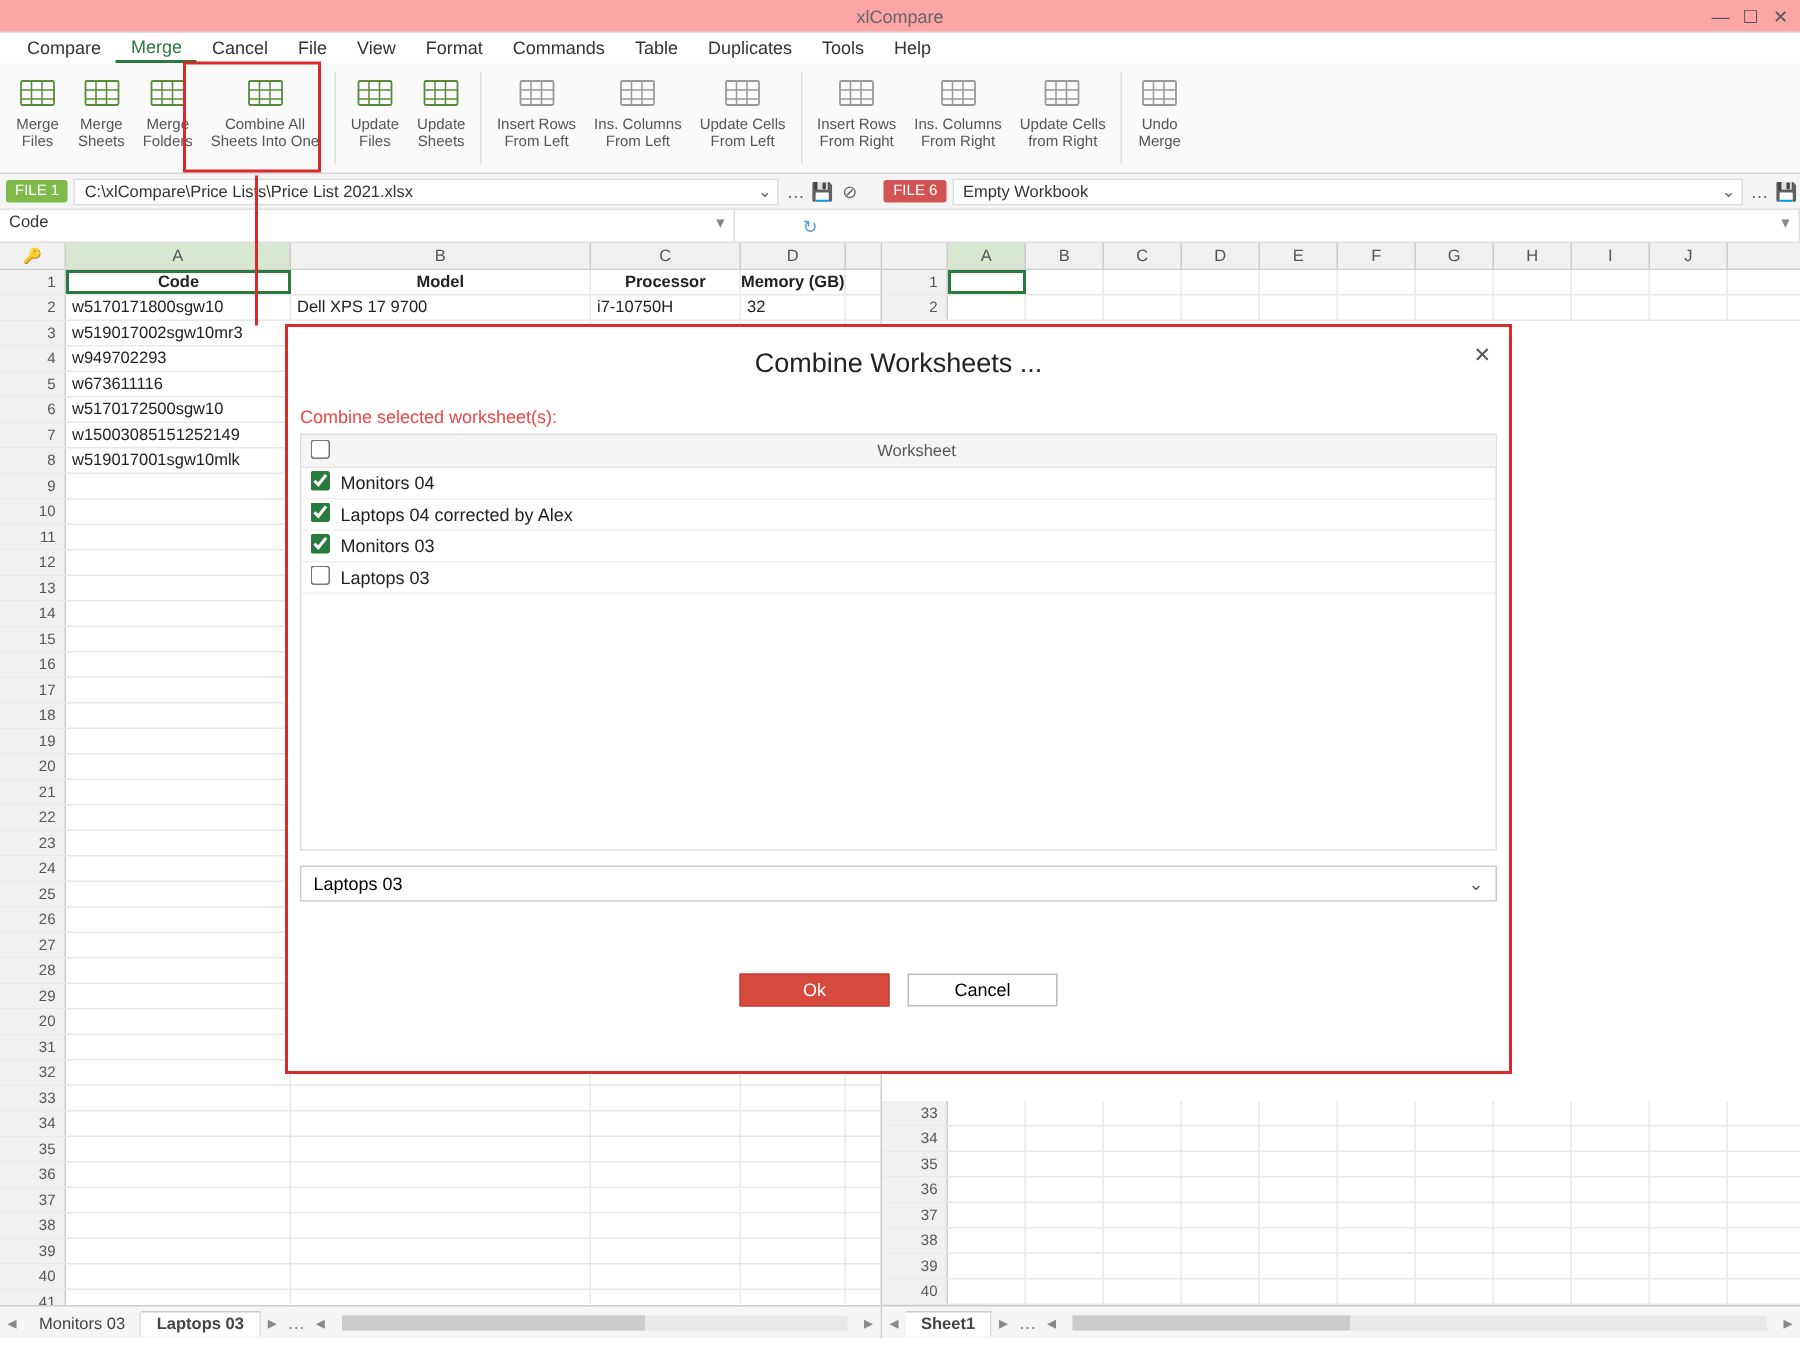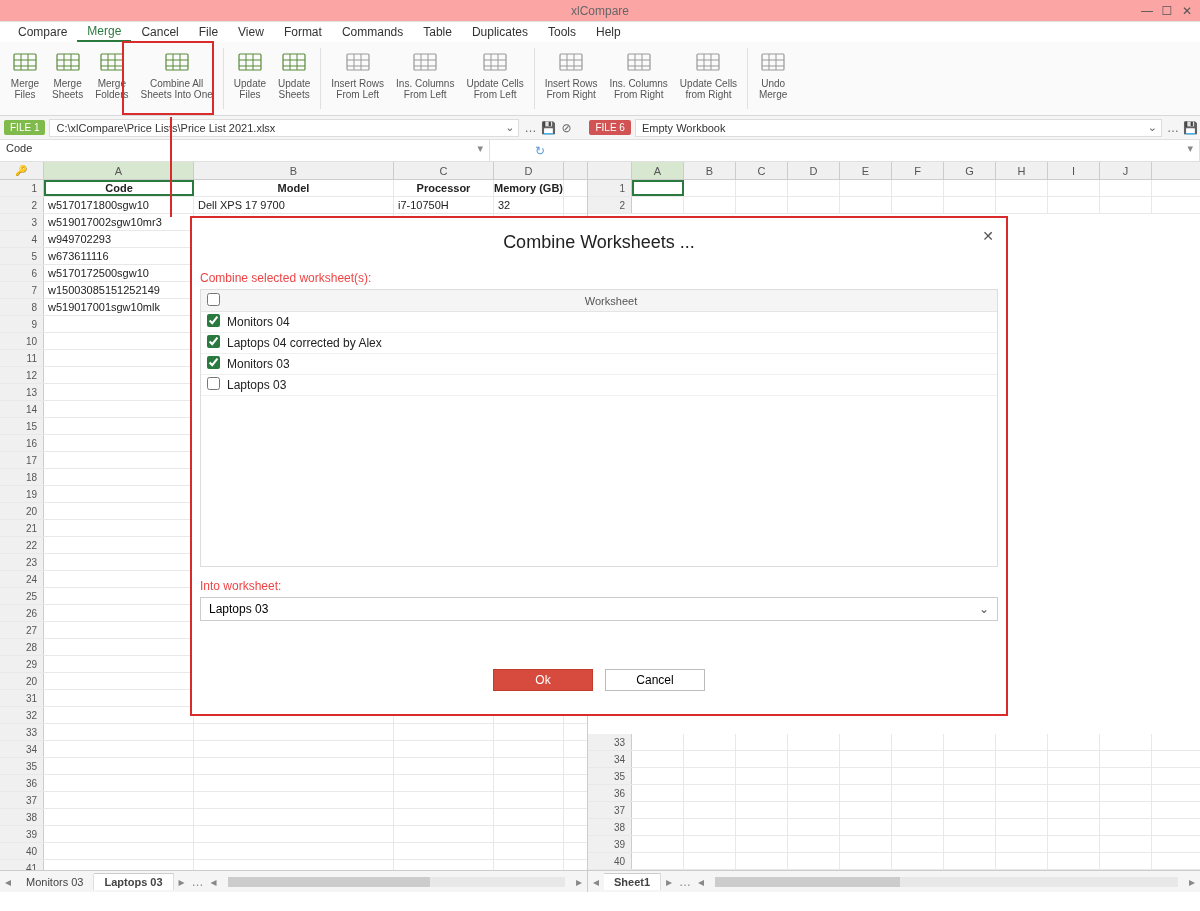--- a/index.html
+++ b/index.html
@@ -862,21 +862,20 @@
             <div class="txt">Monitors 03</div>
           </div>
           <div class="li">
             <div class="chk"><input type="checkbox" style=""></div>
             <div class="txt">Laptops 03</div>
           </div>
         </div>
       <div class="space"></div>
     </div>
     <div style="height:10px"></div>
-    <div class="label">Into worksheet:</div>
     <div class="combo">
       <span>Laptops 03</span>
       <span class="dd">⌄</span>
     </div>
     <div class="btns">
       <button class="ok">Ok</button>
       <button>Cancel</button>
     </div>
   </div>
 </div>

